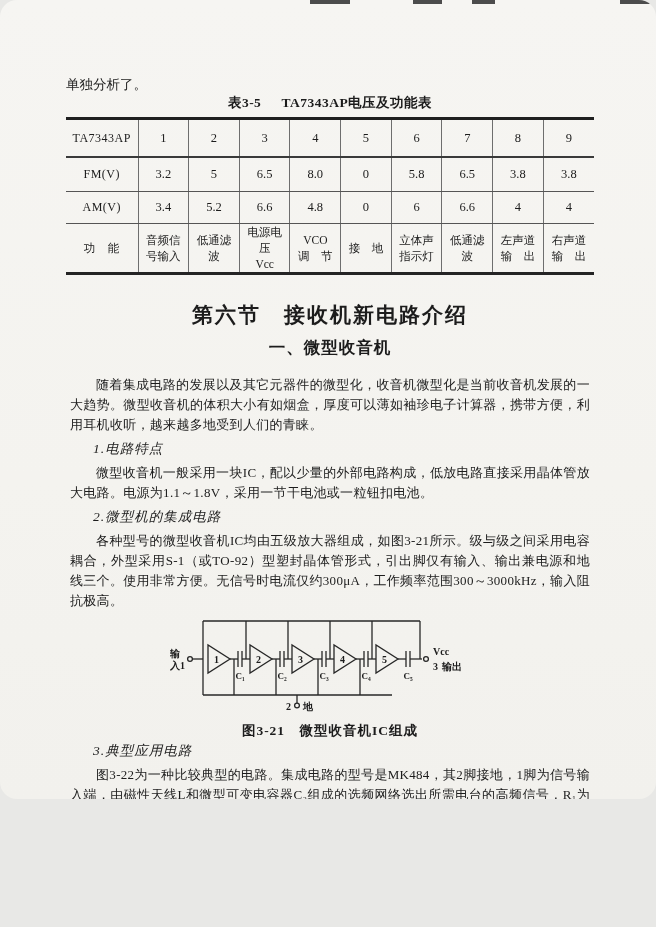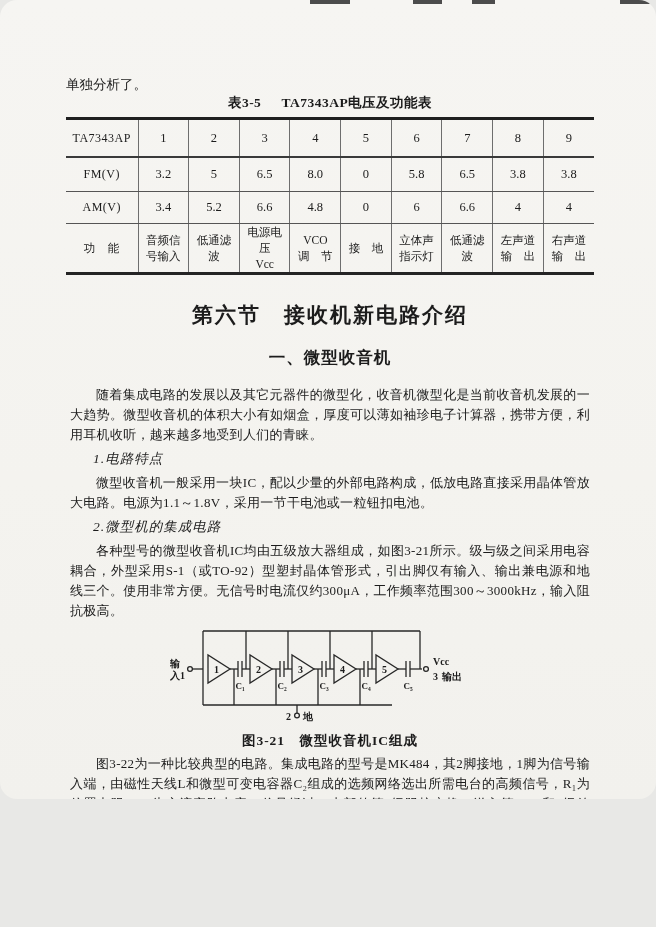--- a/index.html
+++ b/index.html
@@ -33,21 +33,21 @@
     padding:0 2px;
   }
   table.pin-table td:first-child{border-left:none;}
   tr.hdr-row td{height:36px;border-bottom:2px solid #3a3a3a;}
   tr.fm-row td{height:33px;border-bottom:1px solid #555;}
   tr.am-row td{height:31px;border-bottom:1px solid #555;}
   tr.func-row td{height:46px;font-size:11.5px;line-height:1.4;white-space:pre-line;}
   .corner-cell,.row-label{font-size:12px;letter-spacing:.5px;}
 
   .section-heading{margin-top:26px;text-align:center;font-size:21px;font-weight:bold;letter-spacing:2px;}
-  .subsection-heading{margin-top:18px;text-align:center;font-size:16.5px;font-weight:bold;letter-spacing:1px;}
+  .subsection-heading{margin-top:8px;text-align:center;font-size:16.5px;font-weight:bold;letter-spacing:1px;}
 
   .para{
     margin:4px;text-indent:2em;text-align:justify;
     font-size:13px;line-height:20px;letter-spacing:.3px;
   }
   .para-first{margin-top:16px;}
   .num-heading{
     margin:1px 0 0 2em;font-size:13.5px;font-style:italic;line-height:20px;letter-spacing:1px;
   }
 
@@ -240,20 +240,21 @@
 
         <circle class="circuit" cx="256" cy="44" r="2.4"></circle>
         <text class="fig-text" x="263" y="40">Vcc</text>
         <text class="fig-text" x="263" y="55">3</text>
         <text class="fig-text" x="272" y="55">输出</text>
       </svg>
     </div>
 
     <div class="figure-caption">图3-21　微型收音机IC组成</div>
 
+    <div class="num-heading">3.典型应用电路</div>
     <p class="para">图3-22为一种比较典型的电路。集成电路的型号是MK484，其2脚接地，1脚为信号输入端，由磁性天线L和微型可变电容器C₂组成的选频网络选出所需电台的高频信号，R₁为偏置电阻，C₁为交流旁路电容。信号经过IC内部的第1级阻抗变换，送入第2、3和4级放大器放大，送到第5级进行检波。音频信号由3脚输出，经C₄交流耦合，送到低放一级BG₁的基极，R₃、R₅为负反馈电阻，有稳定工作点作用。低频信号被BG₁放大后，直接耦合到BG₂为</p>
 
   </div>
 
   <div class="page-number">• 60 •</div>
 
   <div class="watermark">
     <span class="wm-name" style="color: rgb(154, 136, 120);">歌谱简谱网</span><span class="wm-url" style="color: rgb(200, 96, 44);">jianpu.cn</span>
   </div>
 

